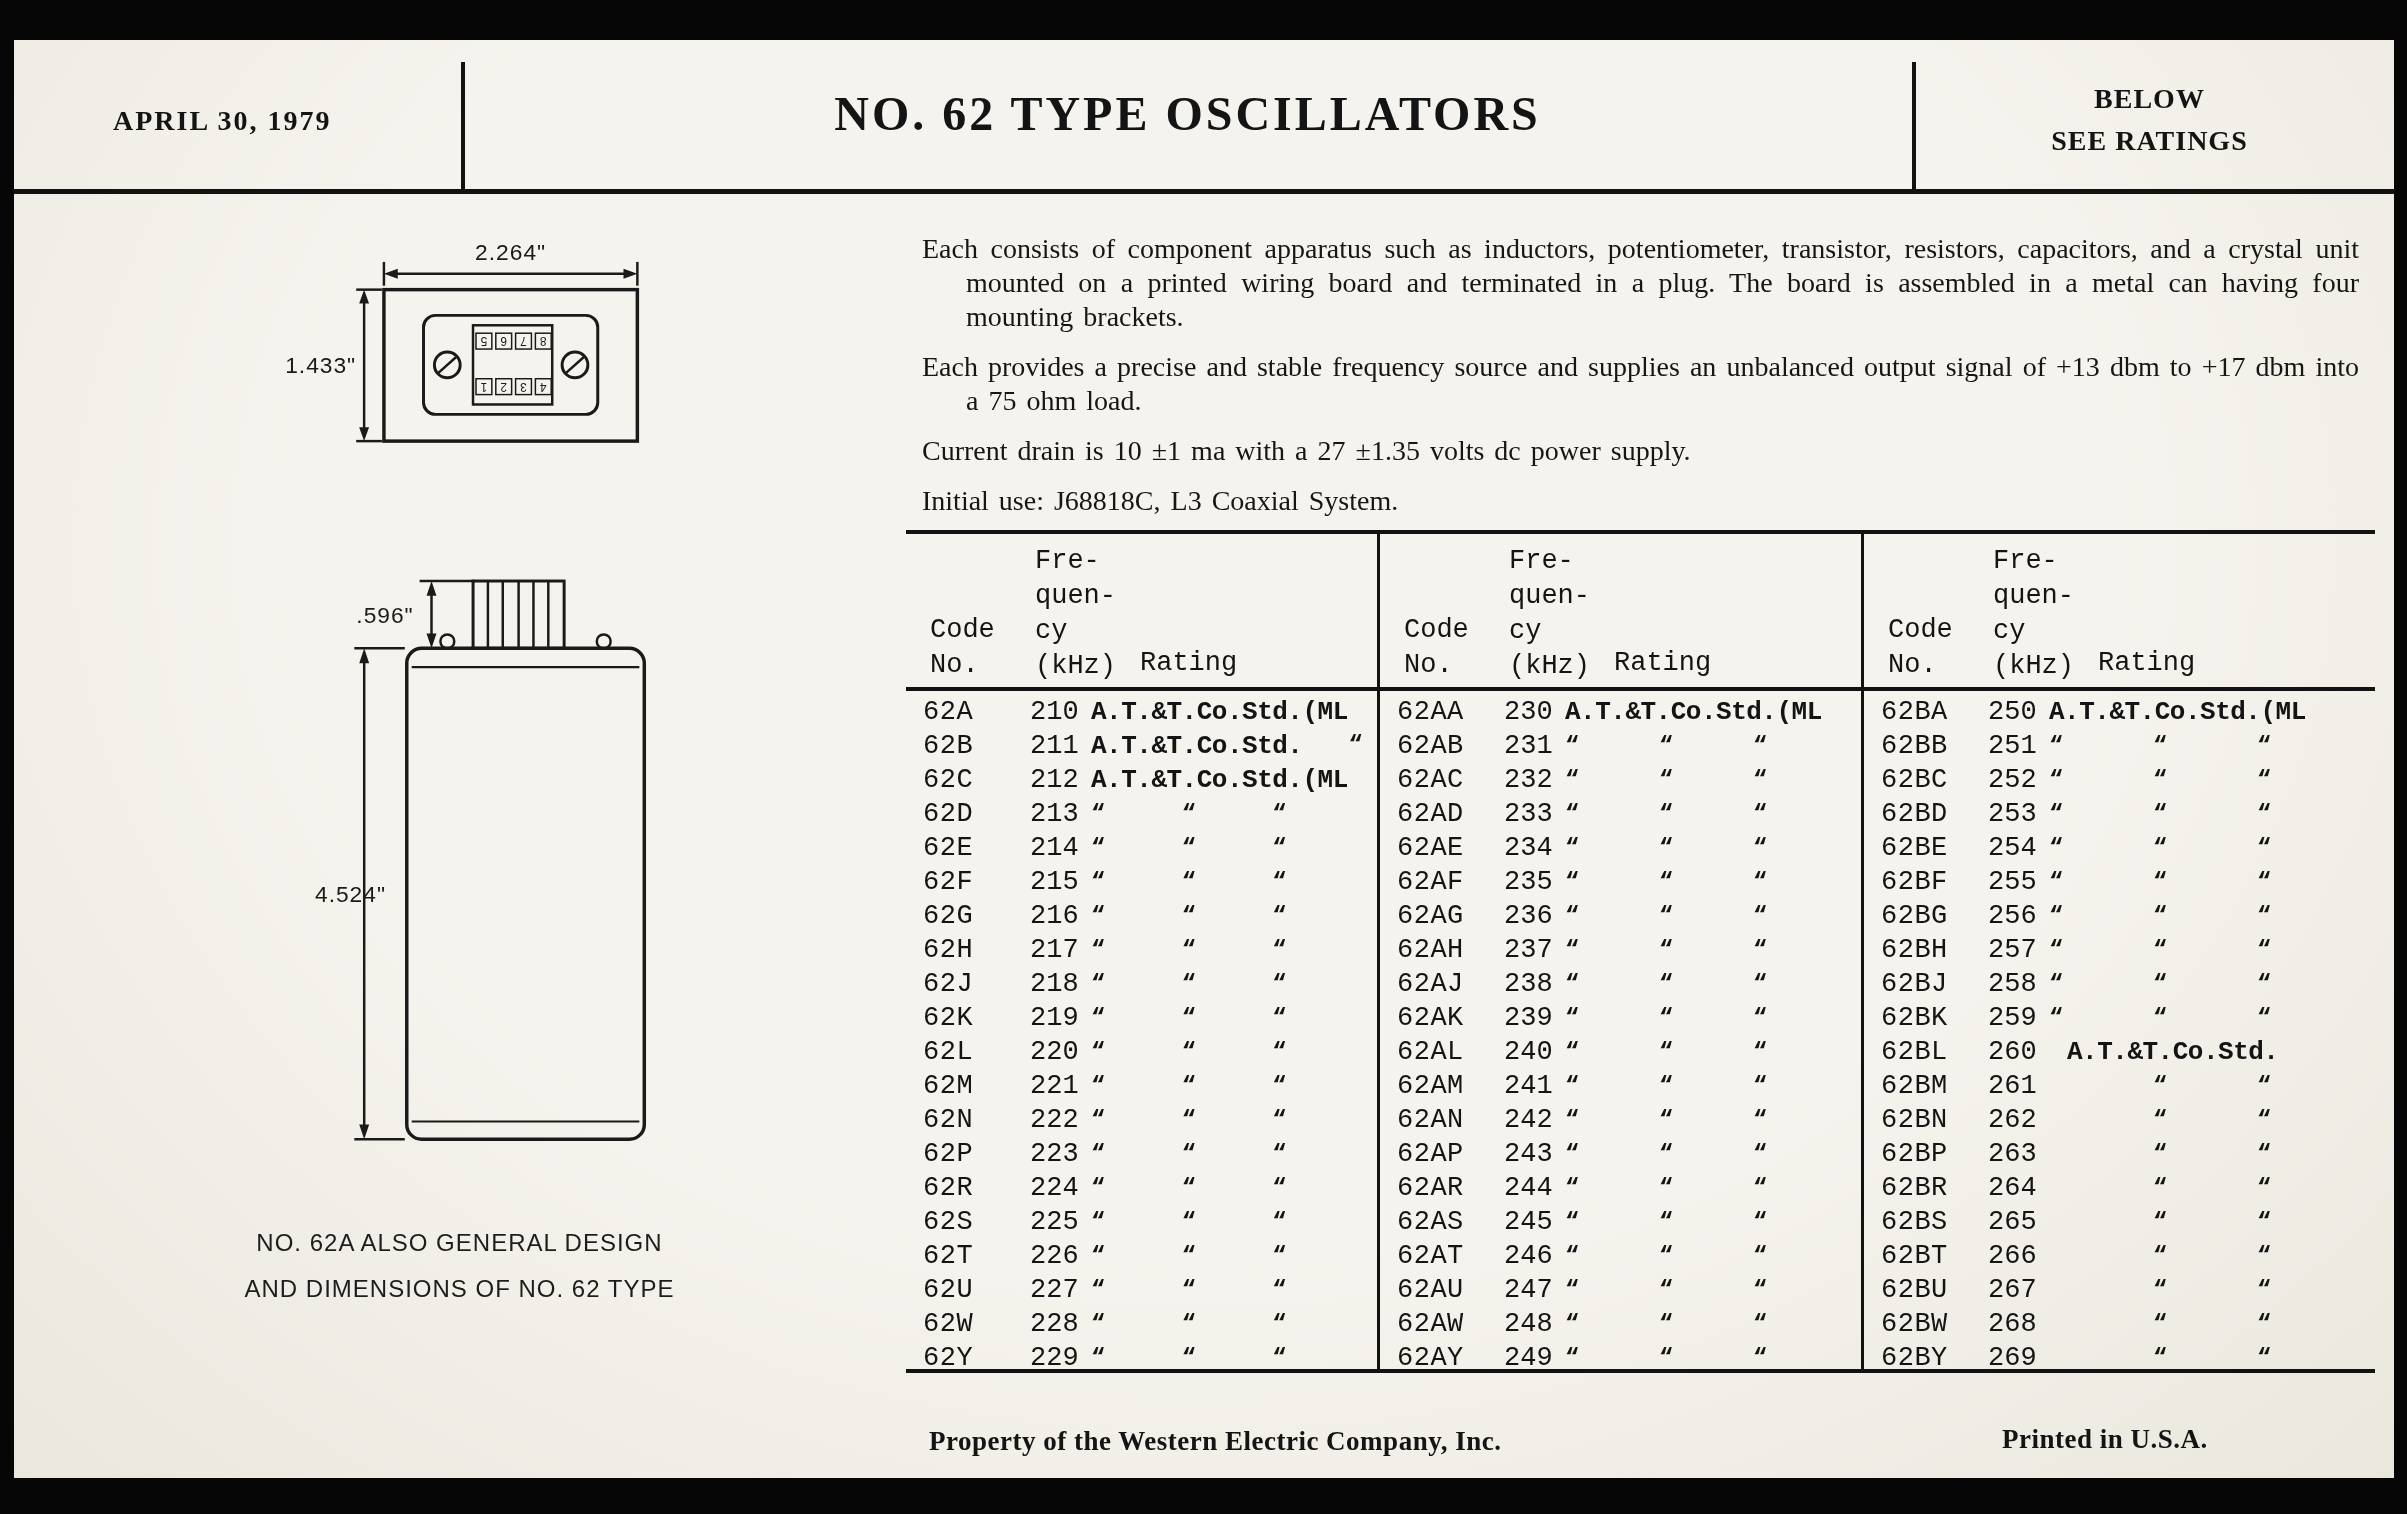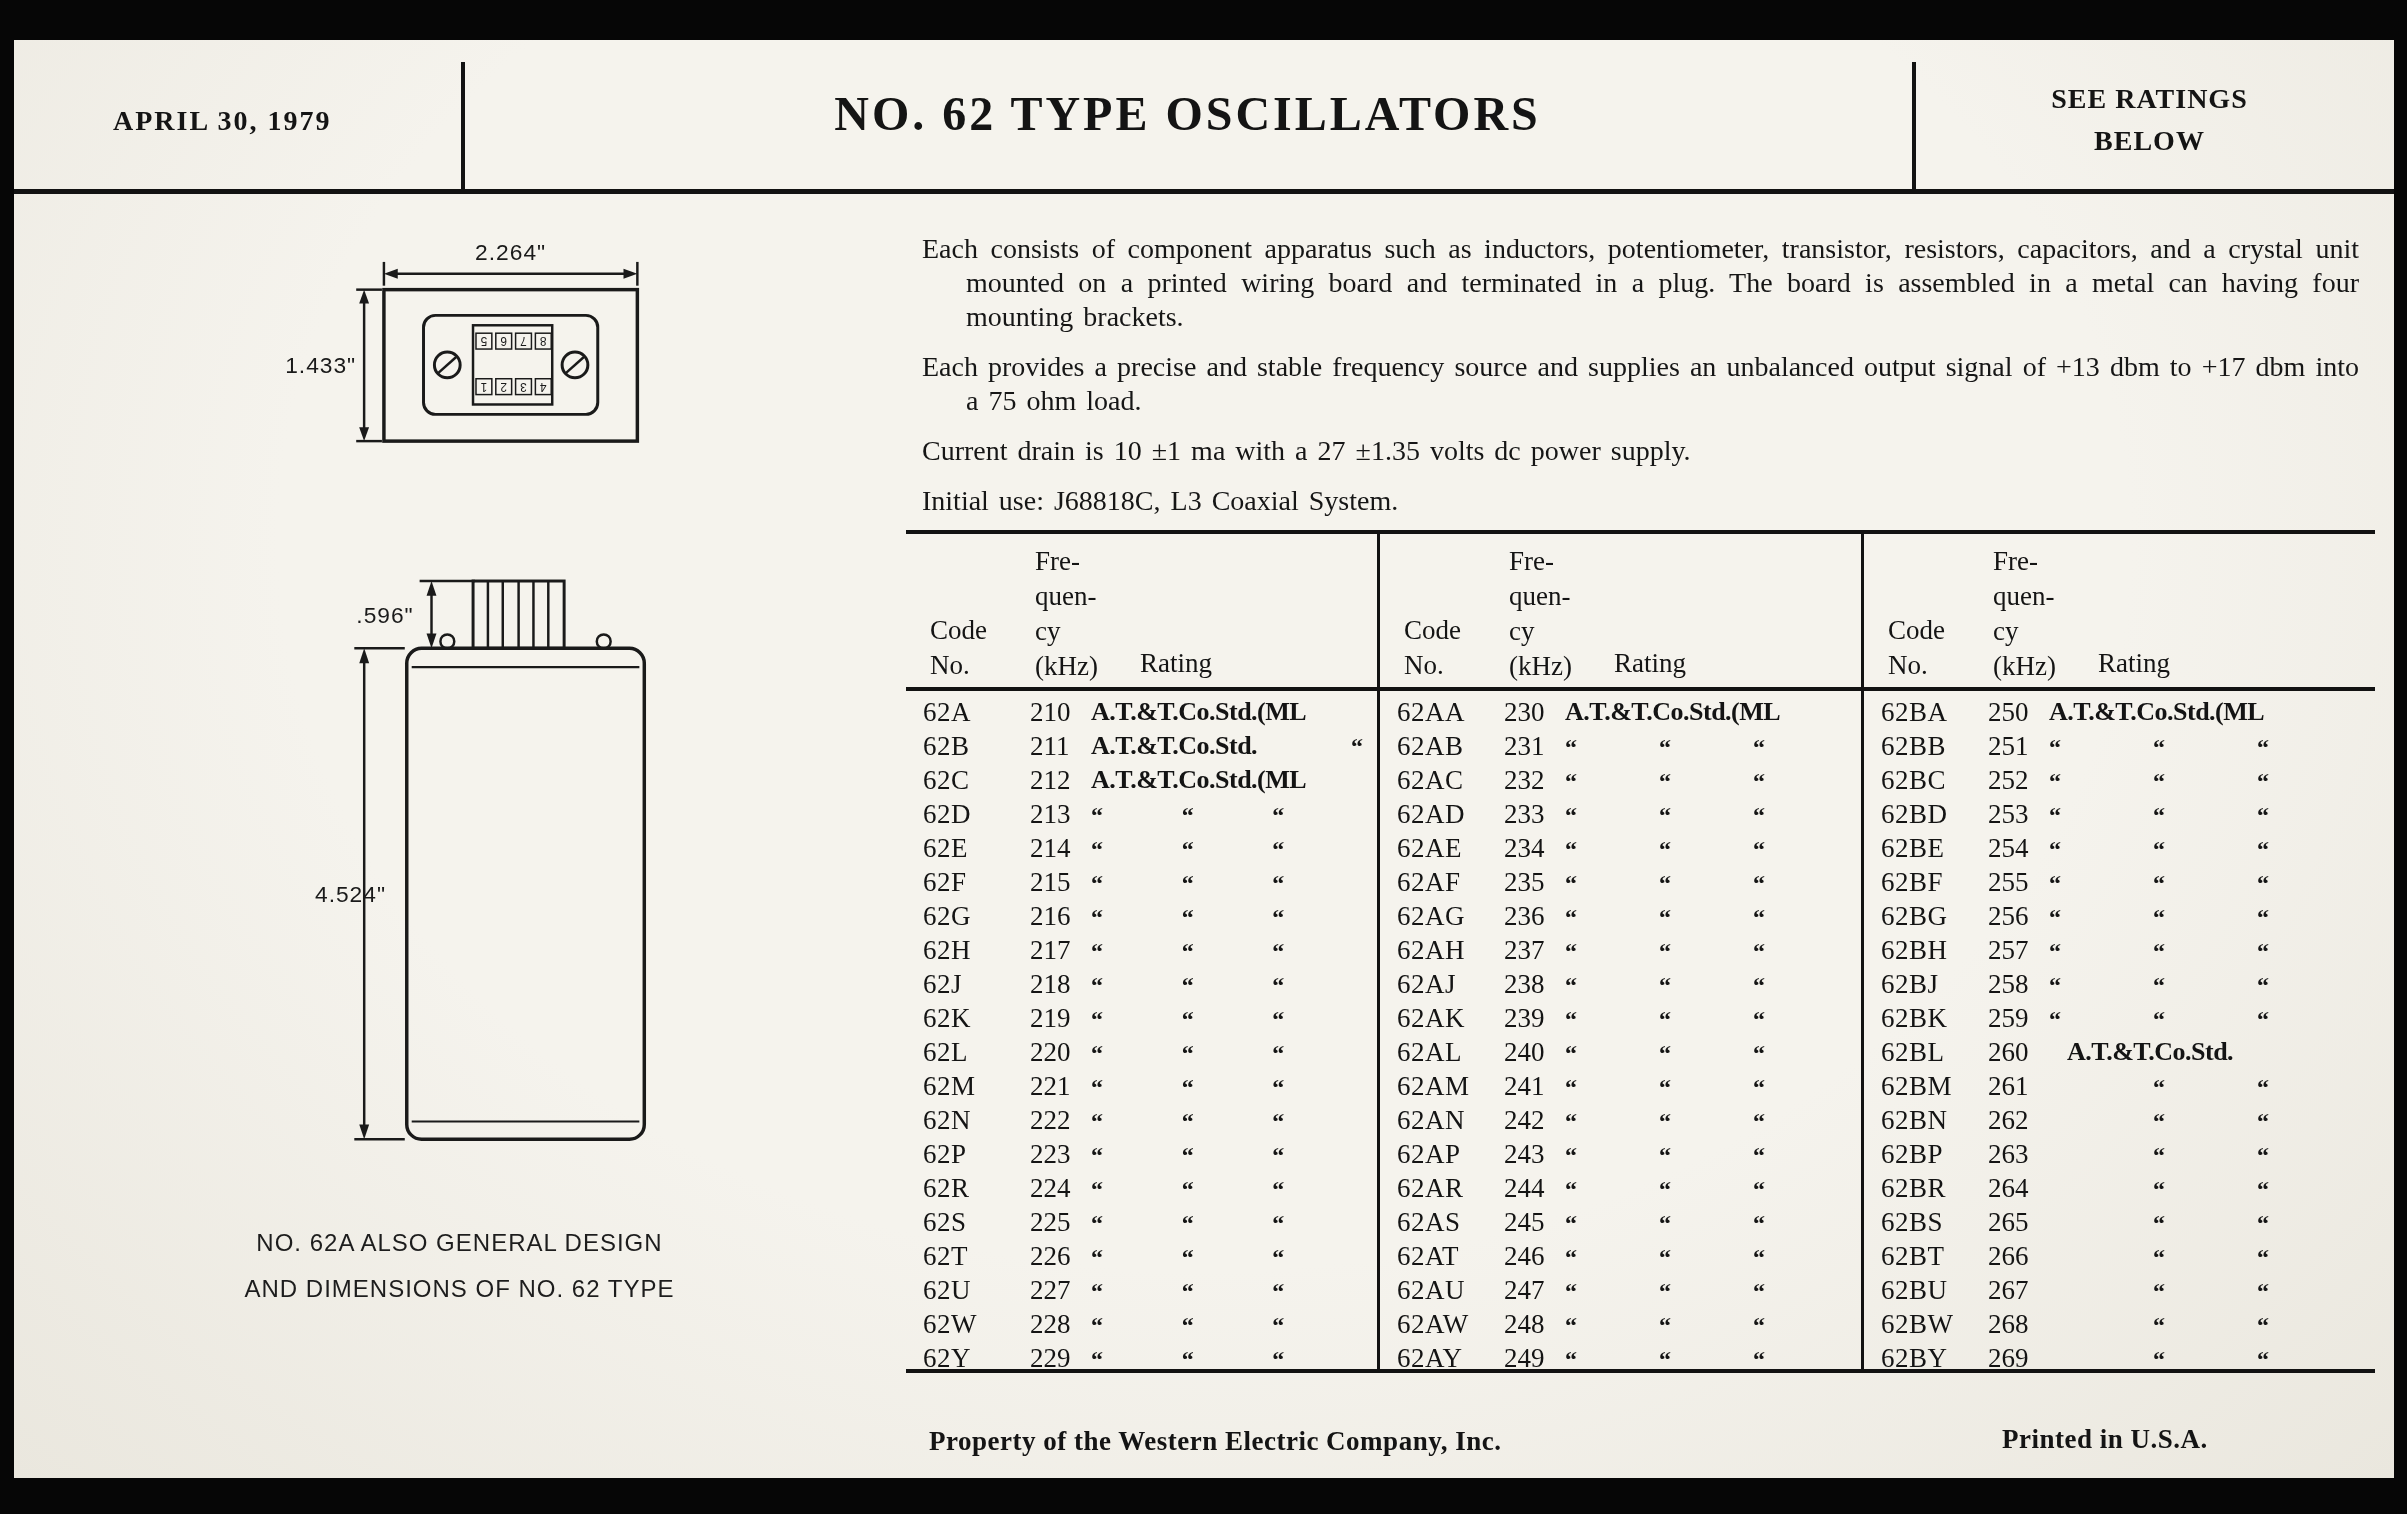--- a/index.html
+++ b/index.html
@@ -31,21 +31,21 @@
   .fig-side  { position:absolute; left:273px; top:525px; }
   .fig-caption {
     position:absolute; left:109px; top:1180px; width:673px; text-align:center;
     font-family:"Liberation Sans", sans-serif; font-size:24px; line-height:46px;
     letter-spacing:1px; color:#1d1d1d;
   }
   
   .desc { position:absolute; left:892px; top:176px; width:1469px; font-size:28px; line-height:34px; text-align:justify; color:#161616; }
   .desc p { margin:16px; padding-left:44px; text-indent:-44px; word-spacing:3px; }
   
-  .table { position:absolute; left:892px; top:490px; width:1469px; height:843px; font-size:27px; }
+  .table { position:absolute; left:892px; top:490px; width:1469px; height:843px; font-size:27px;font-family:Liberation Mono, monospace; }
   .rule { position:absolute; background:#121212; left:0; width:100%; height:4px; }
   .rule-top { top:0; }
   .rule-mid { top:157px; }
   .rule-bottom { top:839px; }
   .vsep { position:absolute; top:0; bottom:0; width:3px; background:#121212; }
   .vsep1 { left:471px; }
   .vsep2 { left:955px; }
   .tgroup { position:absolute; top:0; height:100%; }
   .tg1 { left:0; width:471px; }
   .tg2 { left:474px; width:481px; }
@@ -71,22 +71,22 @@
 </head>
 <body>
 
 <div id="paper">
 
   <div class="hdr-date">APRIL 30, 1979</div>
   <div class="hdr-div hdr-div1"></div>
   <div class="hdr-title">NO. 62 TYPE OSCILLATORS</div>
   <div class="hdr-div hdr-div2"></div>
   <div class="hdr-note">
+    <div>BELOW</div>
     <div>SEE RATINGS</div>
-    <div>BELOW</div>
   </div>
   <div class="hdr-rule"></div>
 
   <svg class="fig-front" width="396" height="230" viewBox="0 0 400 232">
     <text class="dim" x="236" y="22" text-anchor="middle">2.264"</text>
 
     <line x1="108" y1="24" x2="108" y2="48" stroke-width="2.5"></line>
     <line x1="364" y1="24" x2="364" y2="48" stroke-width="2.5"></line>
     <line x1="120" y1="36" x2="352" y2="36" stroke-width="2.5"></line>
     <polygon points="108,36 122,31 122,41" fill="#1a1a1a" stroke="none"></polygon>

